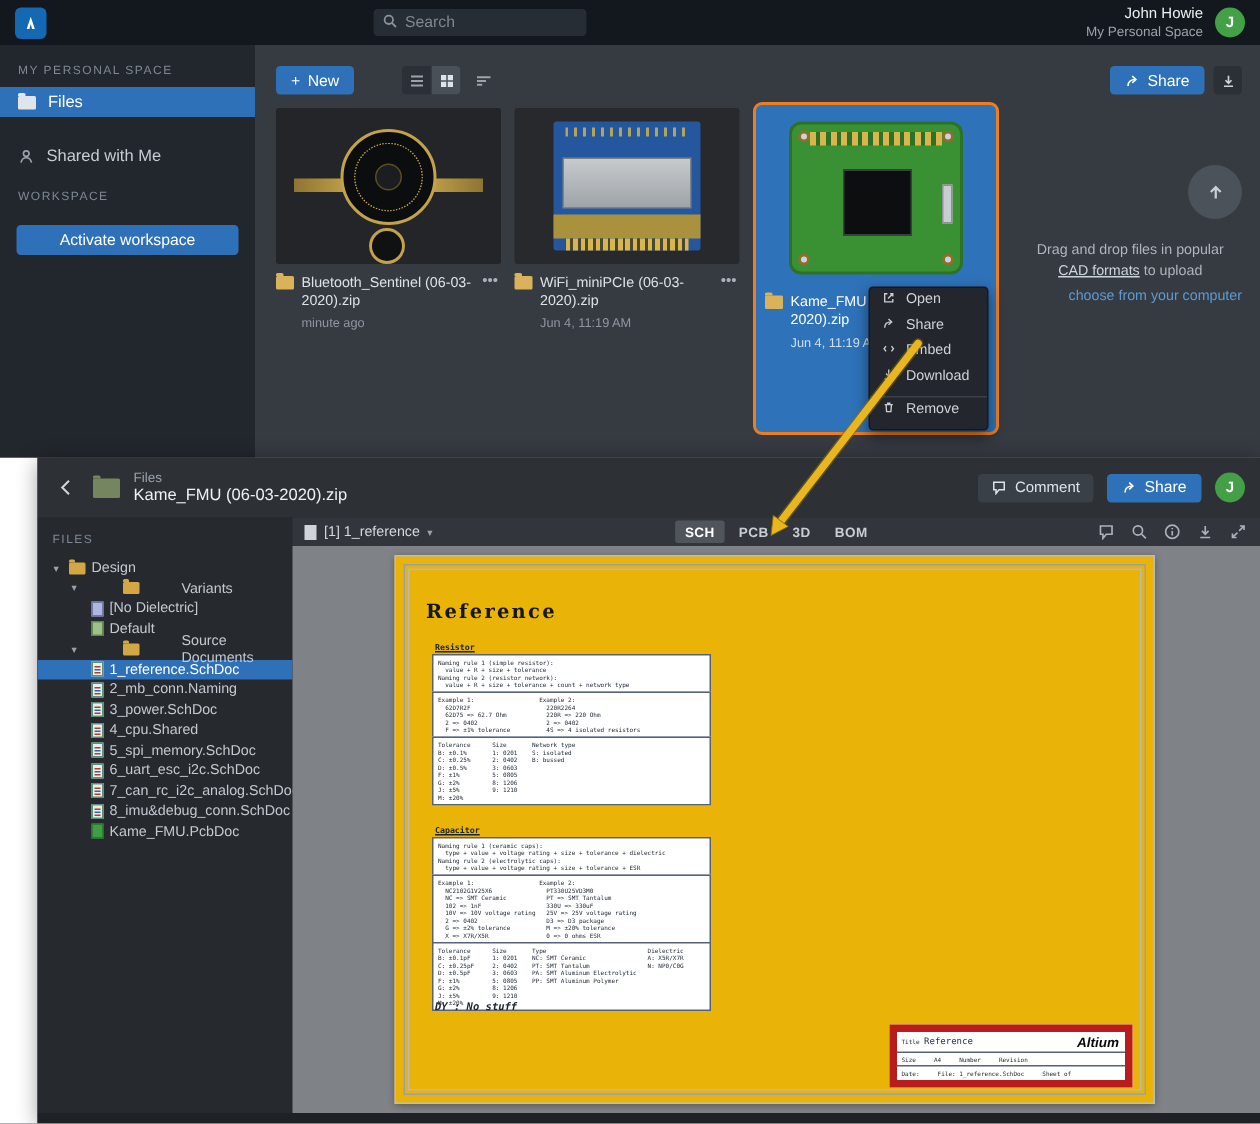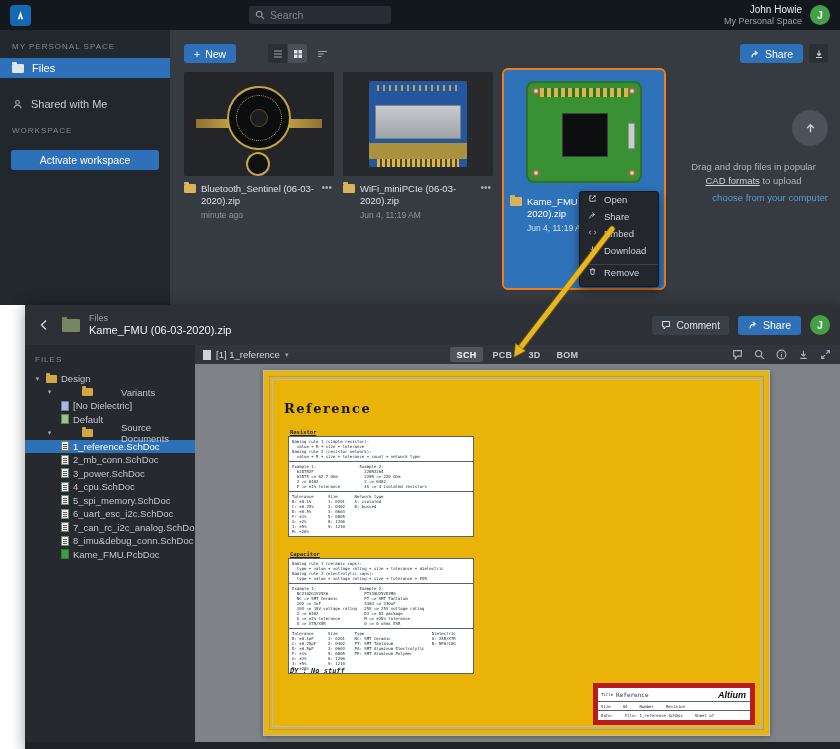--- a/index.html
+++ b/index.html
@@ -387,29 +387,29 @@
         <span class="caret">▾</span>
         <span class="cssfolder tico tico-folder"></span>
         <span>Source Documents</span>
       </div>
       <div class="trow lvl2 sel">
         <span class="tsheet tico tico-sch"></span>
         <span>1_reference.SchDoc</span>
       </div>
       <div class="trow lvl2">
         <span class="tsheet tico tico-sch"></span>
-        <span>2_mb_conn.SchDoc</span>
+        <span>2_mb_conn.Naming</span>
       </div>
       <div class="trow lvl2">
         <span class="tsheet tico tico-sch"></span>
         <span>3_power.SchDoc</span>
       </div>
       <div class="trow lvl2">
         <span class="tsheet tico tico-sch"></span>
-        <span>4_cpu.SchDoc</span>
+        <span>4_cpu.Shared</span>
       </div>
       <div class="trow lvl2">
         <span class="tsheet tico tico-sch"></span>
         <span>5_spi_memory.SchDoc</span>
       </div>
       <div class="trow lvl2">
         <span class="tsheet tico tico-sch"></span>
         <span>6_uart_esc_i2c.SchDoc</span>
       </div>
       <div class="trow lvl2">

